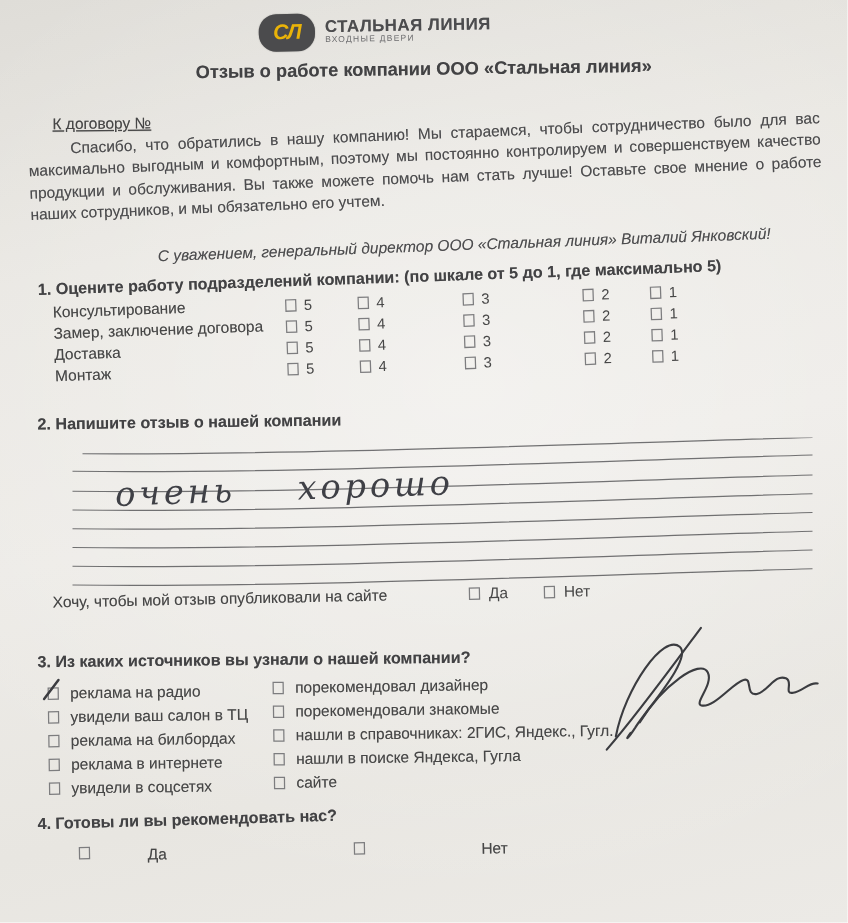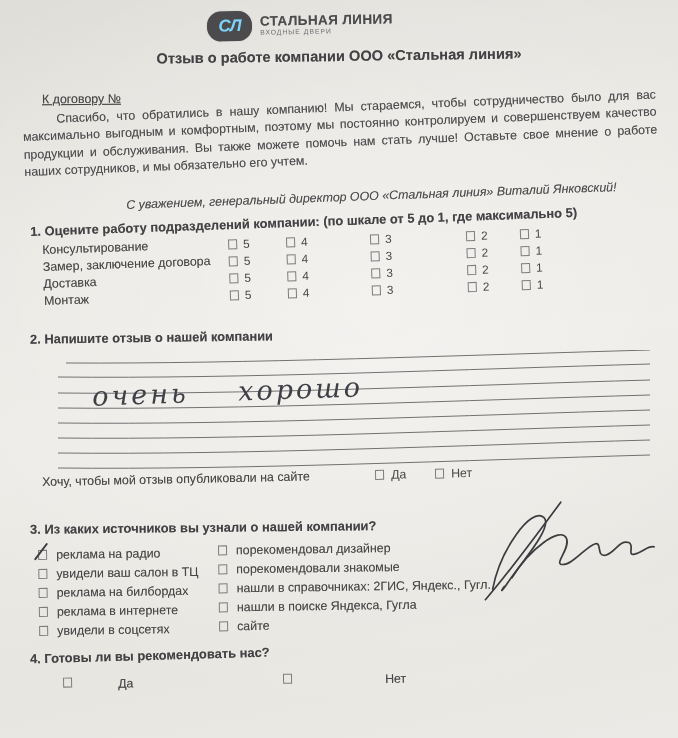--- a/index.html
+++ b/index.html
@@ -9,21 +9,21 @@
     color:#474747;
     background:
       radial-gradient(120% 90% at 55% 42%, rgba(255,255,255,0.38), rgba(255,255,255,0) 62%),
       linear-gradient(168deg,#dfddd8 0%,#e9e7e2 26%,#edebe7 52%,#e8e6e1 78%,#eceae6 100%);
     position:relative;
   }
   .abs{position:absolute;}
   .soft{text-shadow:0 0 .5px rgba(70,70,70,.45);}
   
   .logo-row{left:207px;top:10px;display:flex;align-items:center;gap:8px;transform:rotate(-1deg);}
-  .logo-mark{width:45px;height:30px;background:#4b4b4d;border-radius:14px;display:flex;align-items:center;justify-content:center;color:#7dd3fc;font-weight:bold;font-style:italic;font-size:17px;letter-spacing:-1px;box-shadow:0 0 1px rgba(0,0,0,.4);}
+  .logo-mark{width:45px;height:30px;background:#4b4b4d;border-radius:14px;display:flex;align-items:center;justify-content:center;color:#eab308;font-weight:bold;font-style:italic;font-size:17px;letter-spacing:-1px;box-shadow:0 0 1px rgba(0,0,0,.4);}
   .brand{display:flex;flex-direction:column;line-height:1;}
   .brand-name{font-weight:bold;font-size:13.5px;letter-spacing:.4px;color:#4c4c4e;}
   .brand-sub{font-size:6.8px;letter-spacing:1px;color:#6e6e70;margin-top:2px;}
   .title{left:0;top:48px;width:678px;text-align:center;font-weight:bold;font-size:14.6px;transform:rotate(-.8deg);color:#424244;}
   .contract{left:42px;top:92px;font-size:12.4px;transform:rotate(-.5deg);text-decoration:underline;}
   .intro{left:22px;top:112px;width:634px;font-size:12.4px;line-height:1.4;text-align:justify;text-indent:34px;transform:rotate(-2.3deg);transform-origin:left top;color:#4c4c4e;}
   .signoff{left:126px;top:198px;width:548px;font-size:12.4px;font-style:italic;transform:rotate(-2.1deg);transform-origin:left top;color:#4c4c4e;}
   
   .sec-h{font-weight:bold;font-size:12.9px;color:#424244;}
   .s1h{left:30px;top:224px;transform:rotate(-2deg);transform-origin:left top;}

